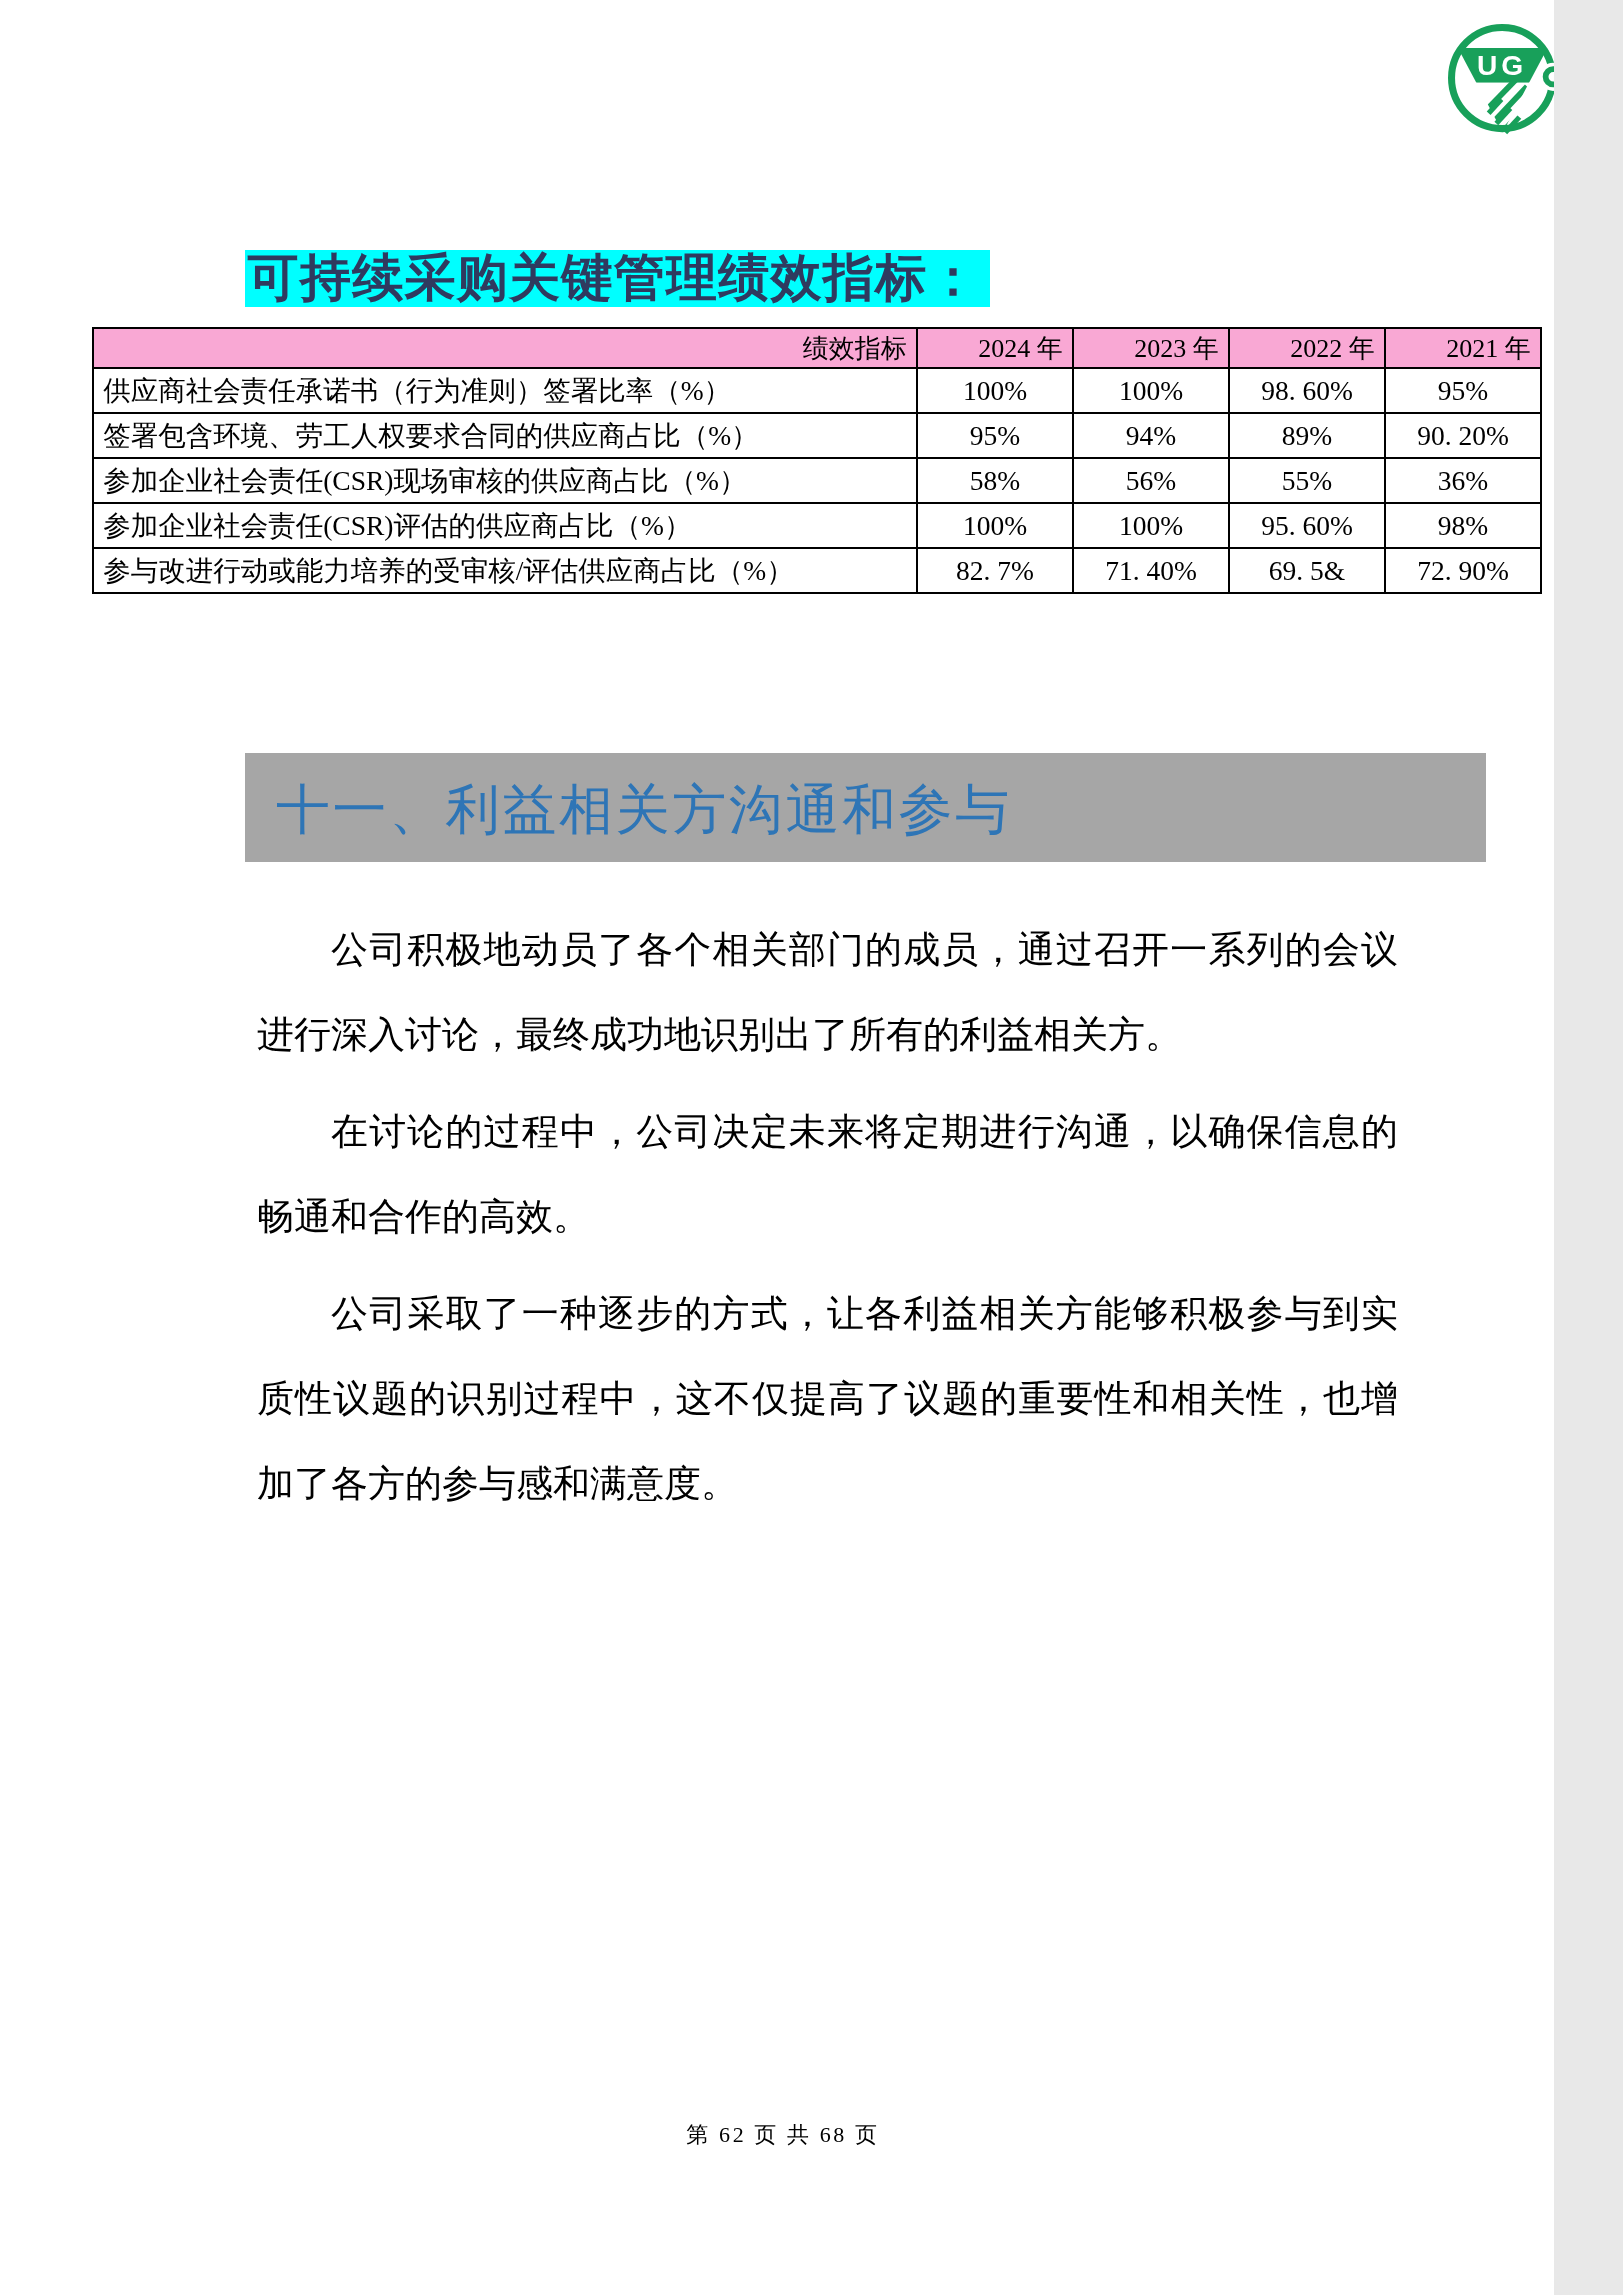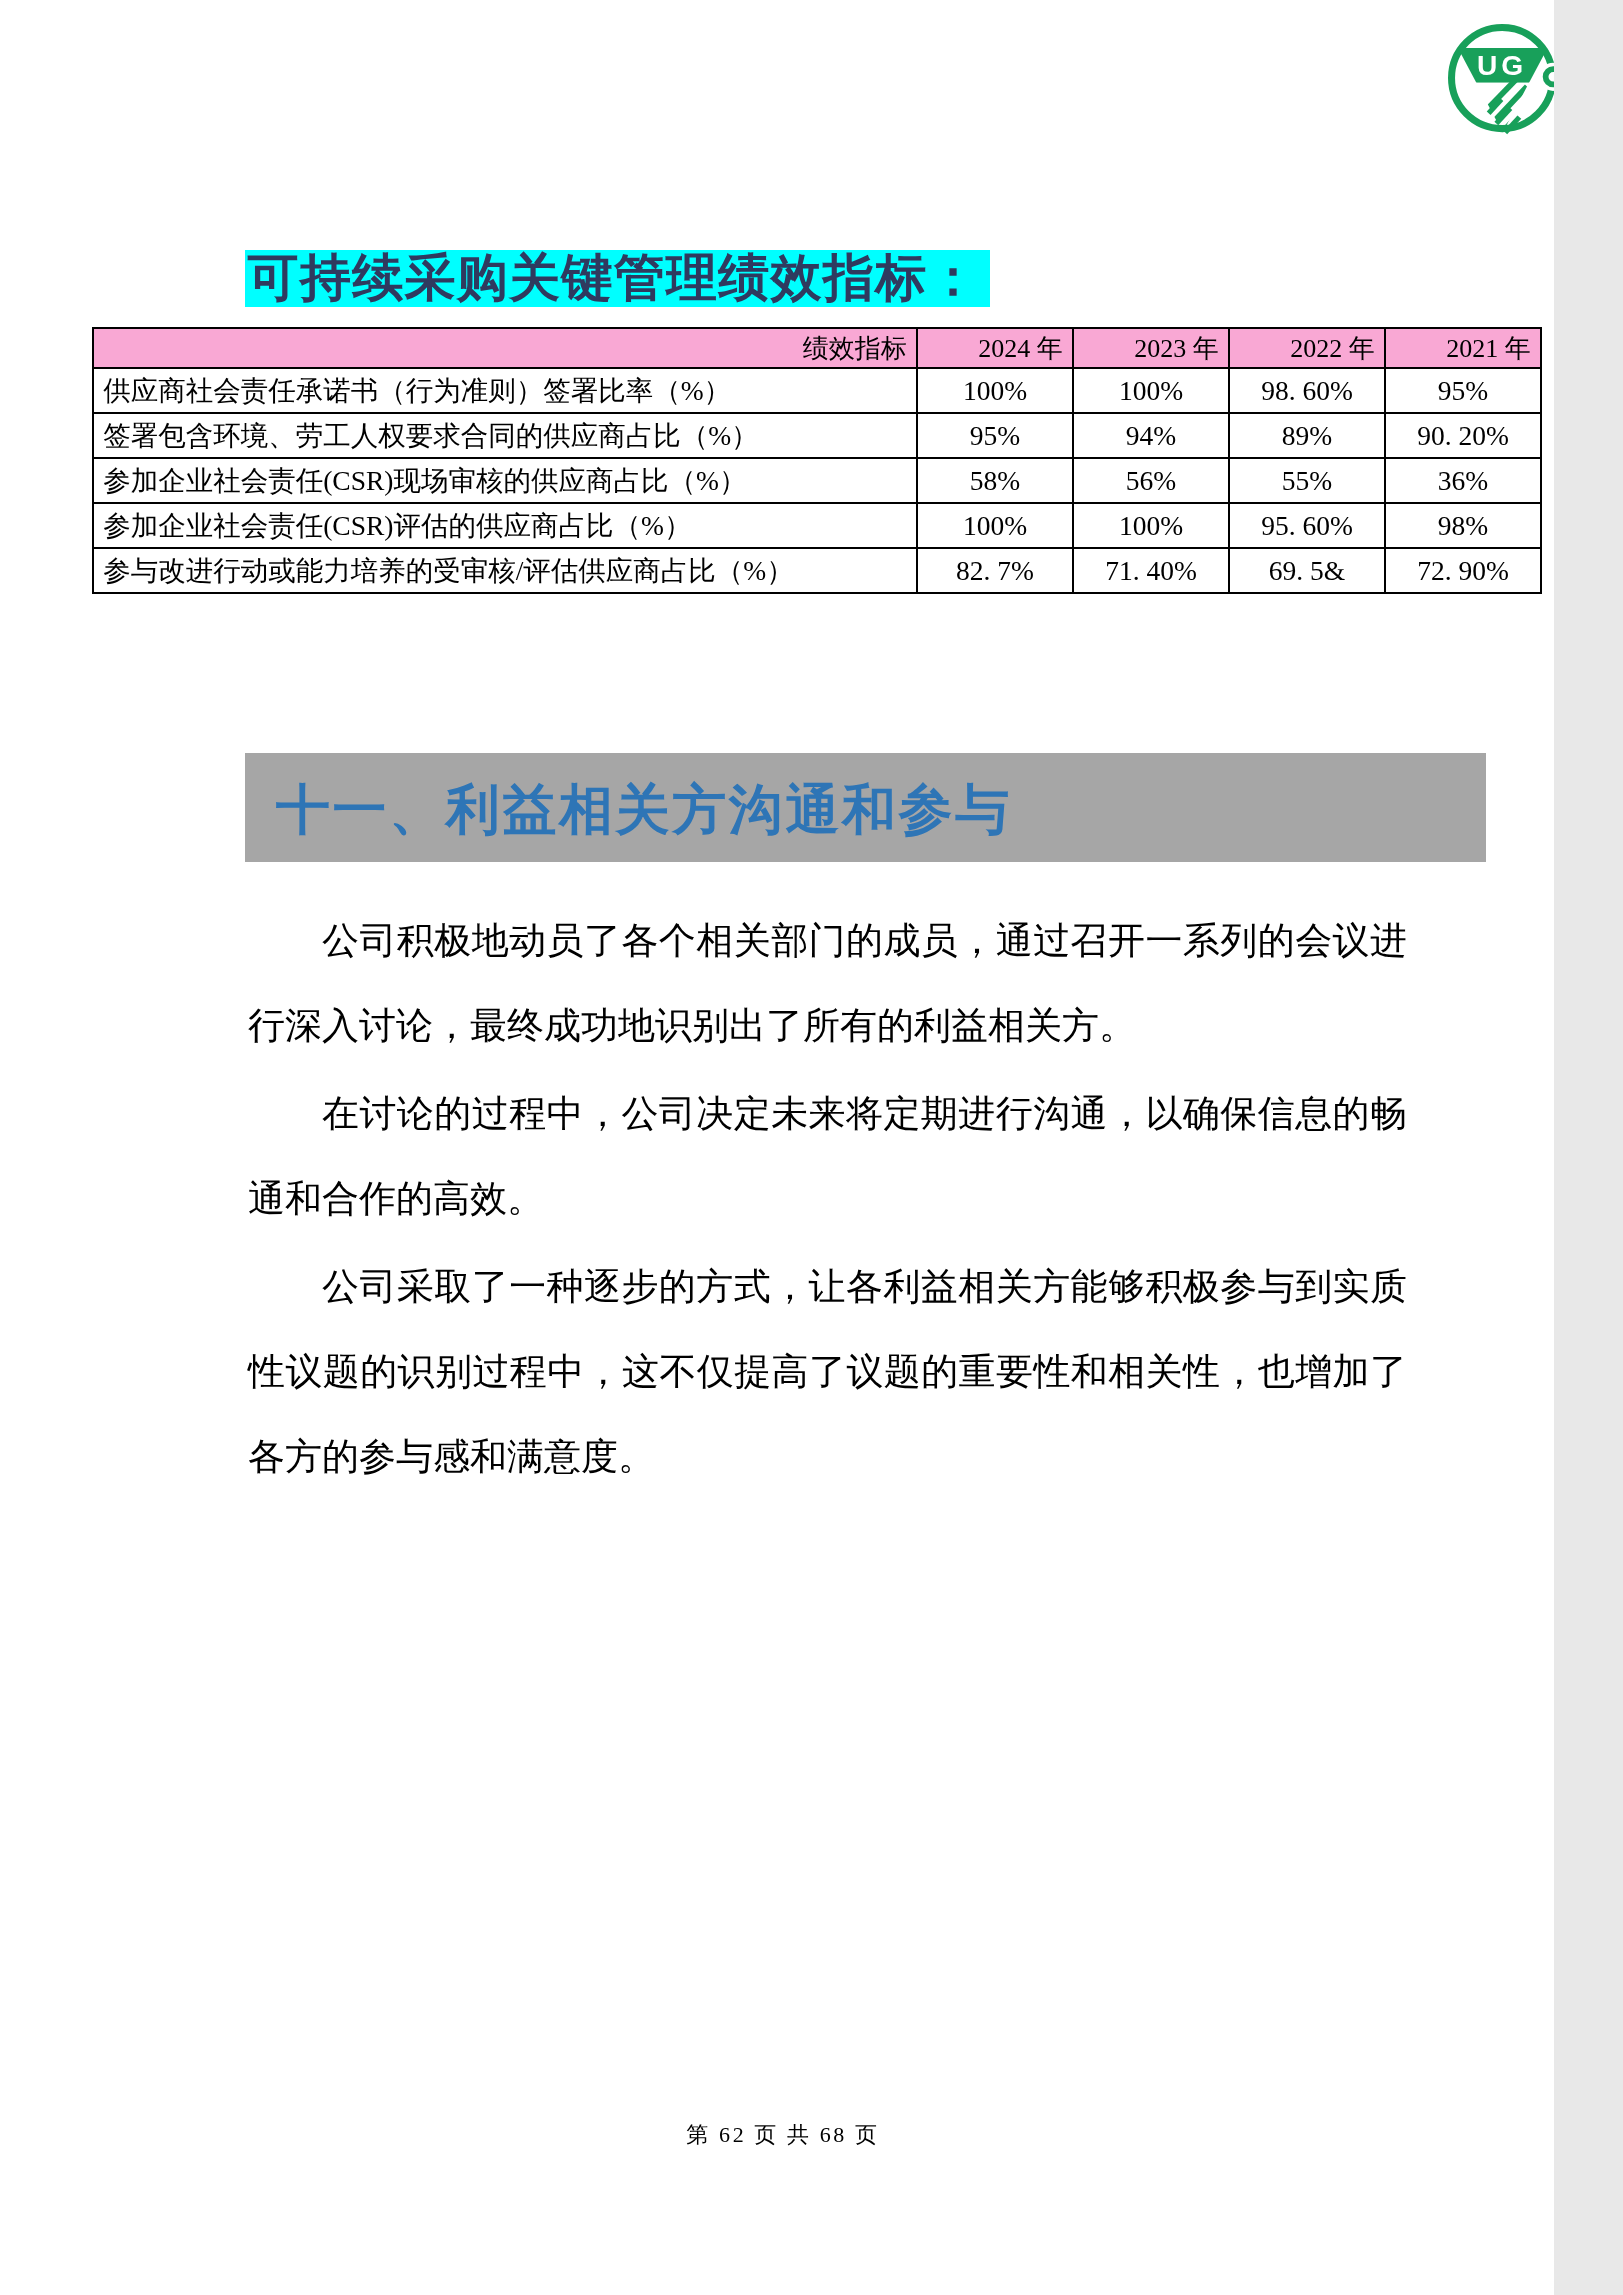--- a/index.html
+++ b/index.html
@@ -49,37 +49,37 @@
   table.kpi td.ind{text-align:left;}
   table.kpi td.val{text-align:center;}
   col.c-ind{width:824px;}
   col.c-year{width:156px;}
   
   .section-banner{
     position:absolute;left:245px;top:753px;
     width:1241px;height:109px;
     background:#a6a6a6;
     color:#2e75b6;
-    font-size:54px;font-weight:bold;
+    font-size:54px;font-weight:normal;
     line-height:115px;
     padding-left:31px;
     box-sizing:border-box;
     letter-spacing:2.6px;
     white-space:nowrap;
   }
   
   .body-text{
     position:absolute;left:245px;top:895px;
     width:1165px;
     font-size:37px;
     line-height:85px;
     text-align:justify;
     text-justify:inter-ideograph;
   }
-  .body-text p{margin:3px;text-indent:2em;}
+  .body-text p{margin:12px;text-indent:2em;}
   
   .footer{
     position:absolute;left:12px;right:0;top:2120px;
     text-align:center;
     font-size:22px;
     letter-spacing:2.6px;
   }
 </style>
 </head>
 <body>

